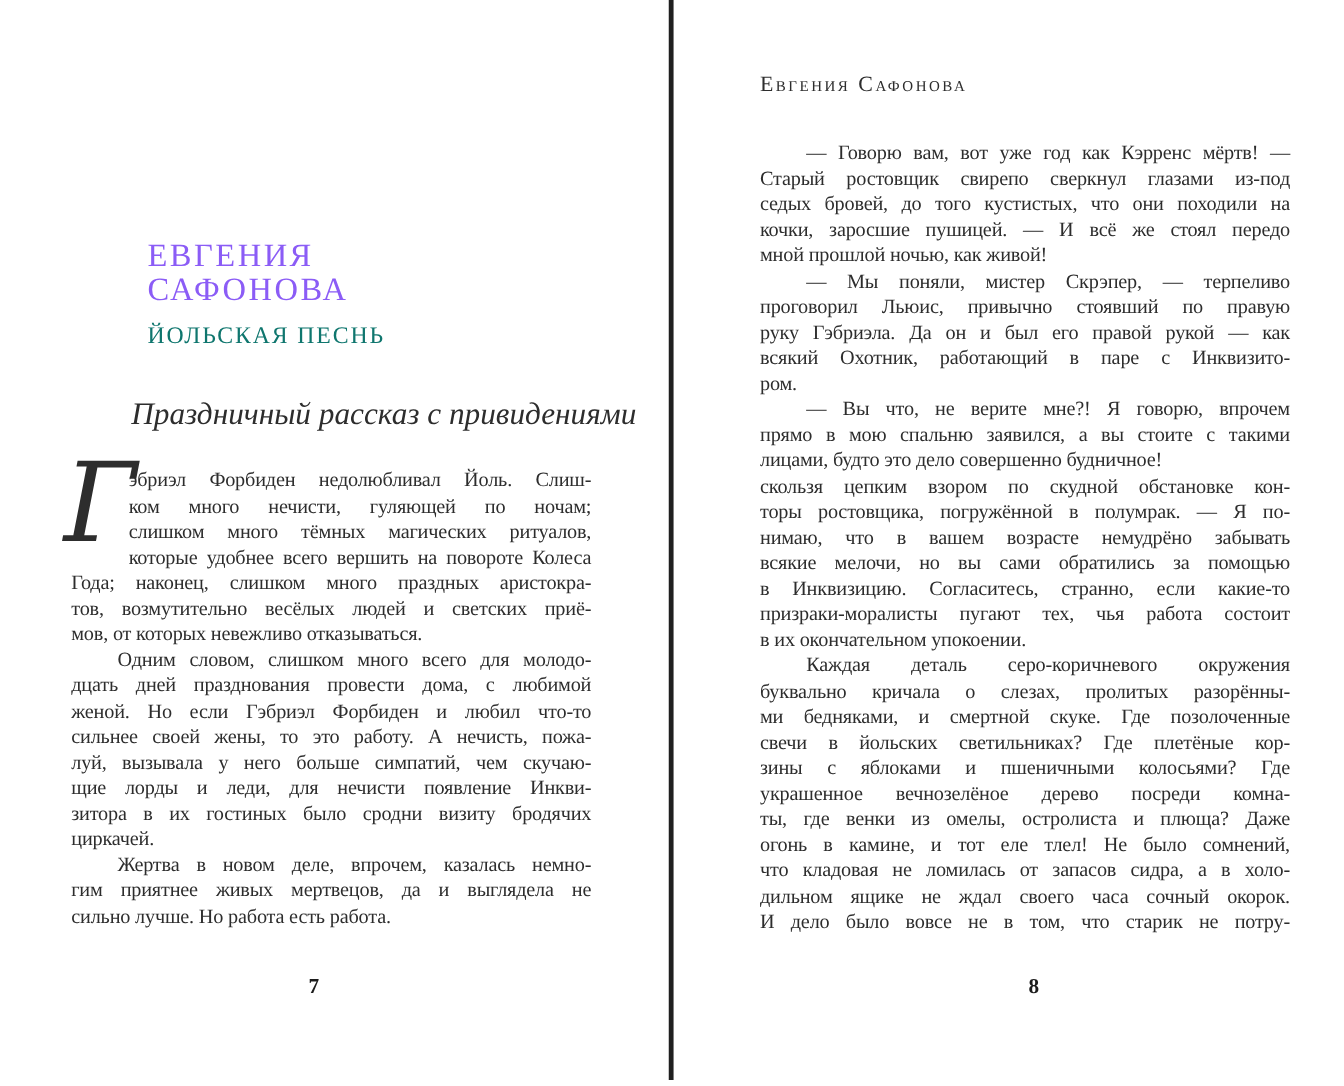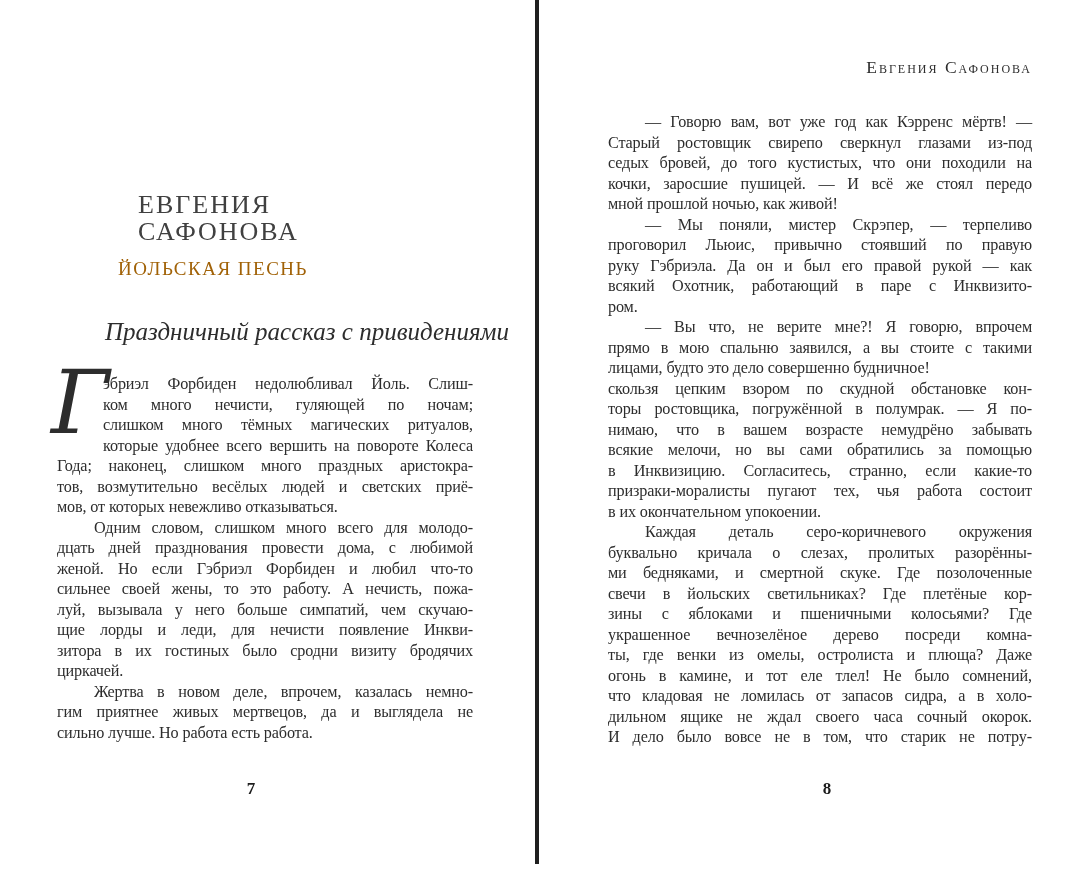--- a/index.html
+++ b/index.html
@@ -16,29 +16,28 @@
   #page-right { left: 539px; width: 536px; }
   .spine {
     position: absolute; left: 535px; top: 0;
     width: 4px; height: 864px; background: #1f1f1f;
   }
 
   
   .title-line {
     position: absolute; left: 118px;
     font-size: 26px; line-height: 27px;
-    letter-spacing: 2px; color: #404040;
+    letter-spacing: 2px; color: #8b5cf6;
     white-space: nowrap;
-    margin-left: 20px;
   }
   .title-line.l1 { top: 191px; }
   .title-line.l2 { top: 218px; }
   .story-title {
     position: absolute; left: 118px; top: 258px;
-    font-size: 19px; letter-spacing: 1.5px; color: #a16207;
+    font-size: 19px; letter-spacing: 1.5px; color: #0f766e;
     white-space: nowrap;
     text-align: right;
   }
   .tagline {
     position: absolute; left: 105px; top: 318px;
     font-style: italic; font-size: 25px; color: #2d2d2d;
     white-space: nowrap;
   }
 
   
@@ -61,21 +60,21 @@
     width: 46px; height: 62px;
     font-family: "DejaVu Serif", serif;
     font-style: italic;
     font-size: 88px; line-height: 58px;
     text-indent: -6px;
     color: #2d2d2d;
   }
 
   .running-header {
     position: absolute; left: 69px; top: 57px; width: 424px;
-    text-align: right;
+    text-align: left;
     font-variant: small-caps;
     font-size: 17.5px; letter-spacing: 2px;
     color: #2d2d2d;
     white-space: nowrap;
   }
 
   .folio {
     position: absolute; top: 779px;
     text-align: center;
     font-size: 17px; font-weight: 700; color: #1c1c1c;

